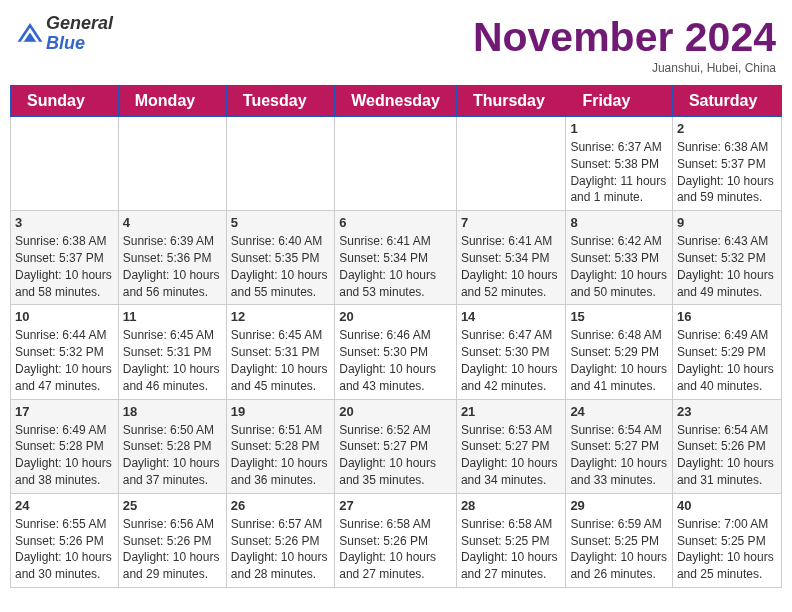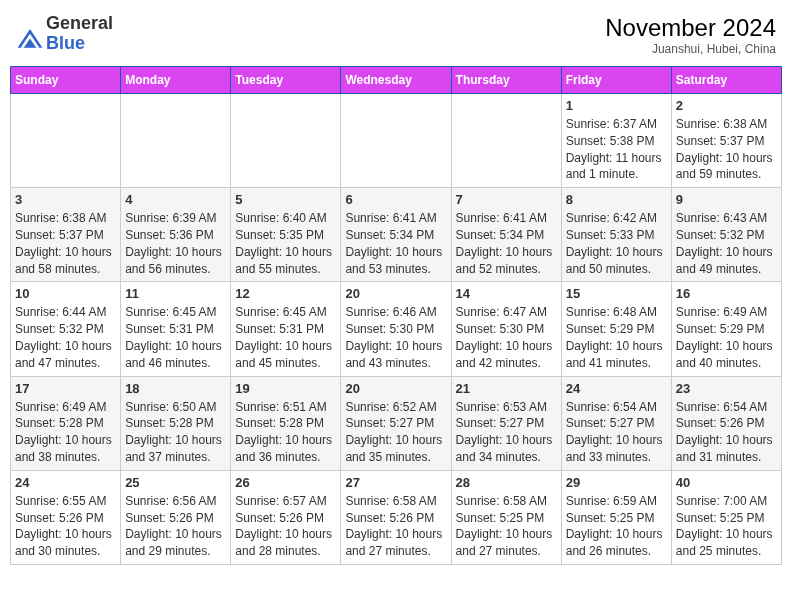--- a/index.html
+++ b/index.html
@@ -12,58 +12,59 @@
     }
     .header {
       display: flex;
       justify-content: space-between;
       align-items: flex-start;
       margin-bottom: 6px;
       padding: 4px 6px;
     }
     .logo {
       display: flex;
-      align-items: flex-end;
+      align-items: center;
+      font-style: italic;
     }
     .logo-text {
       font-size: 18px;
       font-weight: bold;
       line-height: 1.1;
     }
     .logo-general { color: #333; }
     .logo-blue { color: #3366cc; }
     .logo-icon {
       width: 28px;
       height: 28px;
       margin-right: 2px;
     }
     .title-block {
       text-align: right;
     }
     .month-title {
-      font-size: 24px;
-      font-weight: normal;
-      color: #000000;
+      font-size: 41px;
+      font-weight: bold;
+      color: #701a75;
     }
     .location {
       font-size: 12px;
       color: #555;
     }
     .calendar {
       width: 100%;
       border-collapse: collapse;
       font-size: 11px;
     }
     .calendar th {
-      background: #d946ef;
+      background: #be185d;
       color: #fff;
-      padding: 6px 4px;
+      padding: 6px 16px;
       text-align: left;
       font-weight: bold;
-      font-size: 12px;
+      font-size: 16px;
       border: 1px solid #2255bb;
     }
     .calendar td {
       border: 1px solid #ccc;
       vertical-align: top;
       padding: 4px;
       width: calc(100% / 7);
       min-height: 80px;
       background: #fff;
     }

